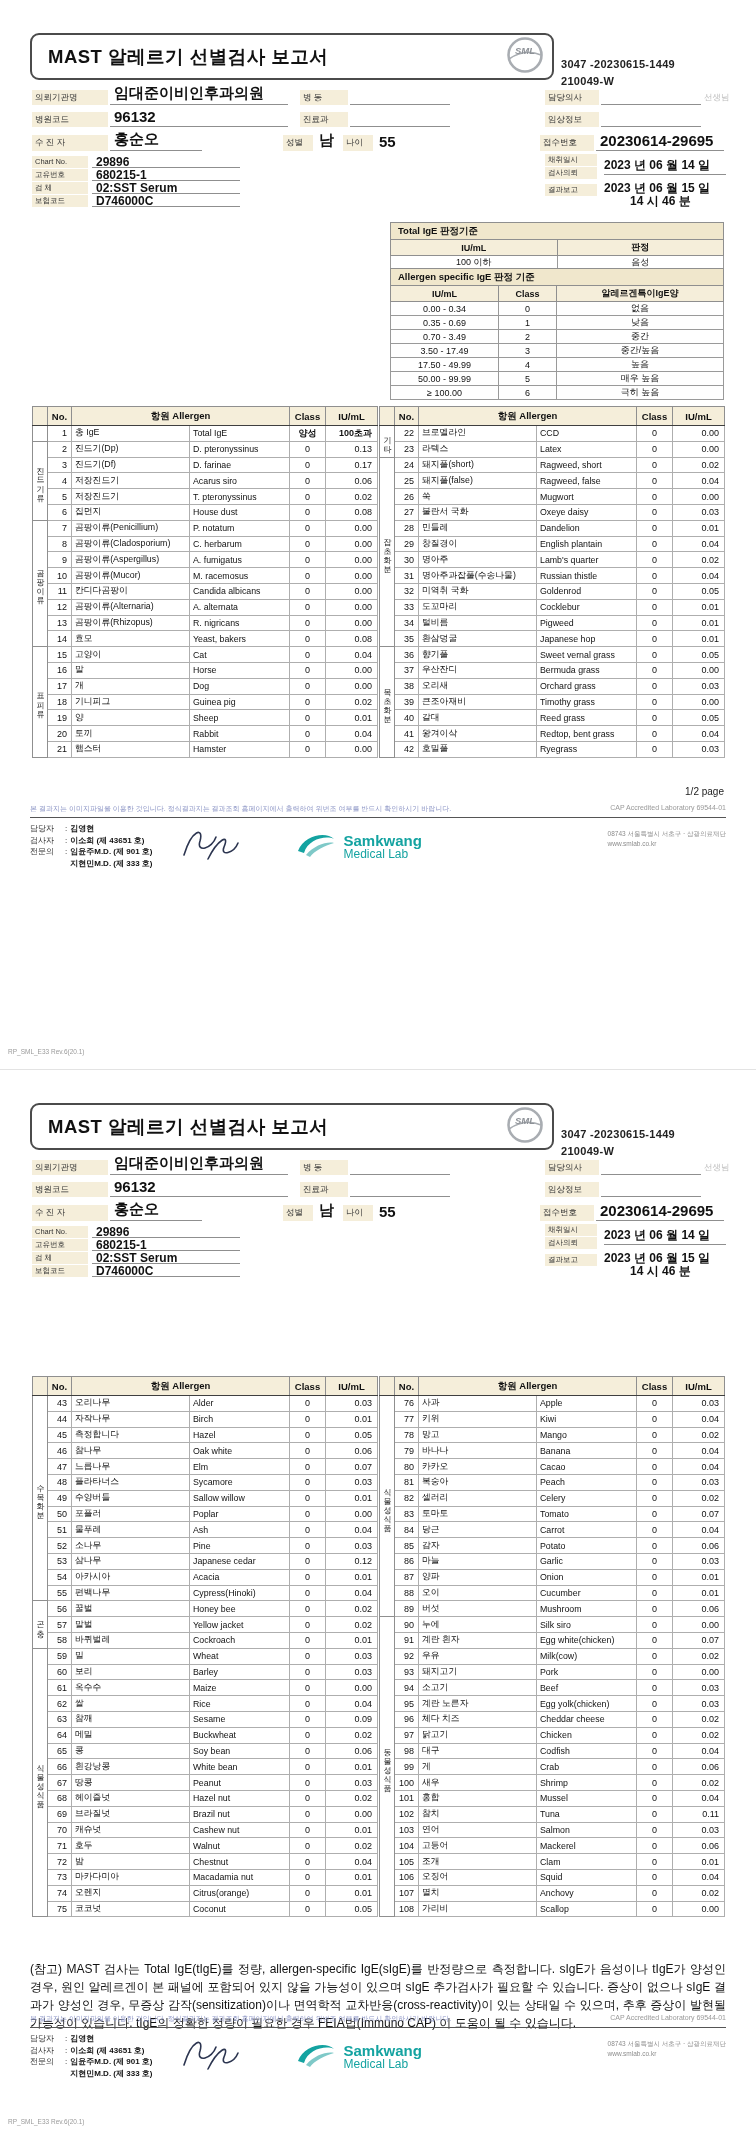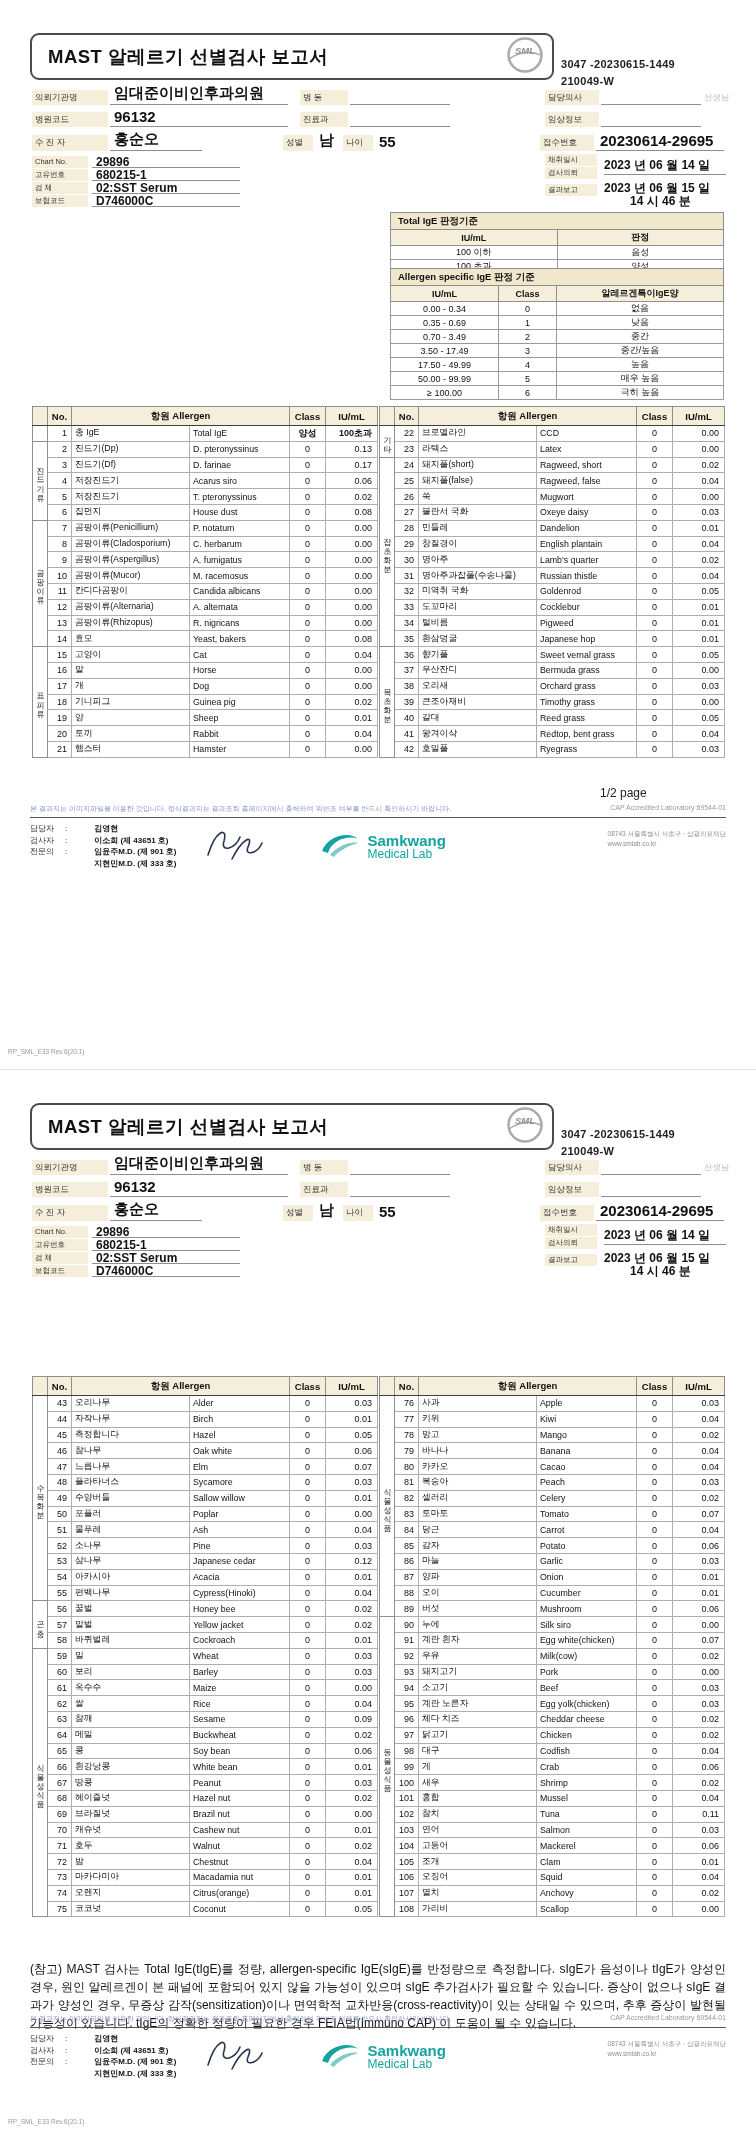--- a/index.html
+++ b/index.html
@@ -37,35 +37,35 @@
   .alg{border-collapse:collapse;width:345px;background:#fff;table-layout:fixed;border:1.6px solid #3f3f3f;font-size:9px;}
   .alg thead th{background:#f5eeda;border:1px solid #8f8f8f;border-bottom:1.4px solid #3f3f3f;font-size:9.5px;font-weight:bold;height:19px;padding:0 2px;}
   .alg td{border:1px solid #aeaeae;height:15.8px;padding:0 3px;white-space:nowrap;overflow:hidden;}
   .alg td.cat{border:1px solid #8f8f8f;padding:0;text-align:center;vertical-align:middle;}
   .alg td.no{text-align:right;padding-right:4px;}
   .alg td.kr,.alg td.en{font-size:8.8px;text-align:left;}
   .alg td.cls{text-align:center;}
   .alg td.iu{text-align:right;padding-right:5px;}
   .posrow td.cls,.posrow td.iu{font-weight:bold;}
   .vert{writing-mode:vertical-rl;text-orientation:upright;font-size:8px;letter-spacing:1px;line-height:13px;display:inline-block;color:#222;}
-  .marker{font-size:12px;color:#222;}
+  .marker{font-size:10px;text-align:right;color:#222;}
 
   
   .note{font-size:12px;line-height:1.5;color:#111;text-align:justify;}
 
   
   .fn-row{display:flex;justify-content:space-between;font-size:7px;margin-bottom:3px;}
   .blue-note{color:#8a93c4;}
   .cap-note{color:#999;}
   .foot-main{border-top:1.4px solid #555;padding-top:5px;display:flex;align-items:flex-start;}
   .staff{font-size:8px;line-height:1.45;}
   .sl{display:inline-block;min-width:32px;color:#333;}
   .sc{margin:0 3px;}
   .sc.hide{visibility:hidden;}
-  .sv{font-weight:bold;margin-left:24px;}
+  .sv{font-weight:bold;}
   .sig{margin-left:26px;margin-top:-4px;}
   .lab{display:flex;align-items:center;gap:7px;margin-left:54px;margin-top:6px;}
   .lab-l1{font-size:15px;font-weight:bold;color:#14a3a1;line-height:1;}
   .lab-l2{font-size:12px;color:#14a3a1;line-height:1.15;}
   .addr{margin-left:auto;font-size:6.5px;color:#8c8c8c;line-height:1.6;padding-top:6px;}
   .doccode{font-size:6.5px;color:#9a9a9a;}
 </style>
 </head>
 <body>
 
@@ -122,21 +122,21 @@
 
   <div class="abs slbl" style="left:545px;top:154px;width:52px">채취일시</div>
   <div class="abs slbl" style="left:545px;top:167px;width:52px">검사의뢰</div>
   <div class="abs dval ul" style="left:604px;top:157px;width:122px">2023 년 06 월 14 일</div>
   <div class="abs slbl" style="left:545px;top:184px;width:52px">결과보고</div>
   <div class="abs dval" style="left:604px;top:180px;width:122px">2023 년 06 월 15 일</div>
   <div class="abs dval" style="left:630px;top:193px;width:96px">14 시 46 분</div>
 </div>
 
 
-    <table class="crit abs" style="left:390px;top:212px;width:334px">
+    <table class="crit abs" style="left:390px;top:222px;width:334px">
       <colgroup>
           <col style="width:50%">
           <col style="width:50%">
         </colgroup>
       <thead>
         <tr>
             <th colspan="2" class="ct">Total IgE 판정기준</th>
           </tr>
         <tr>
           <th>IU/mL</th>

